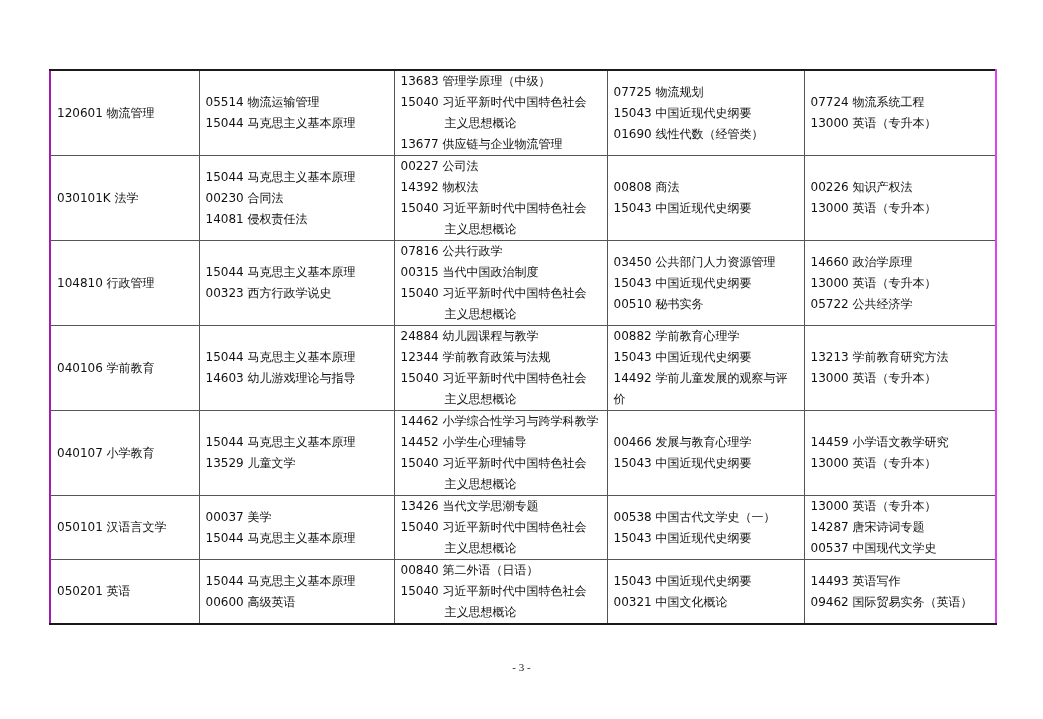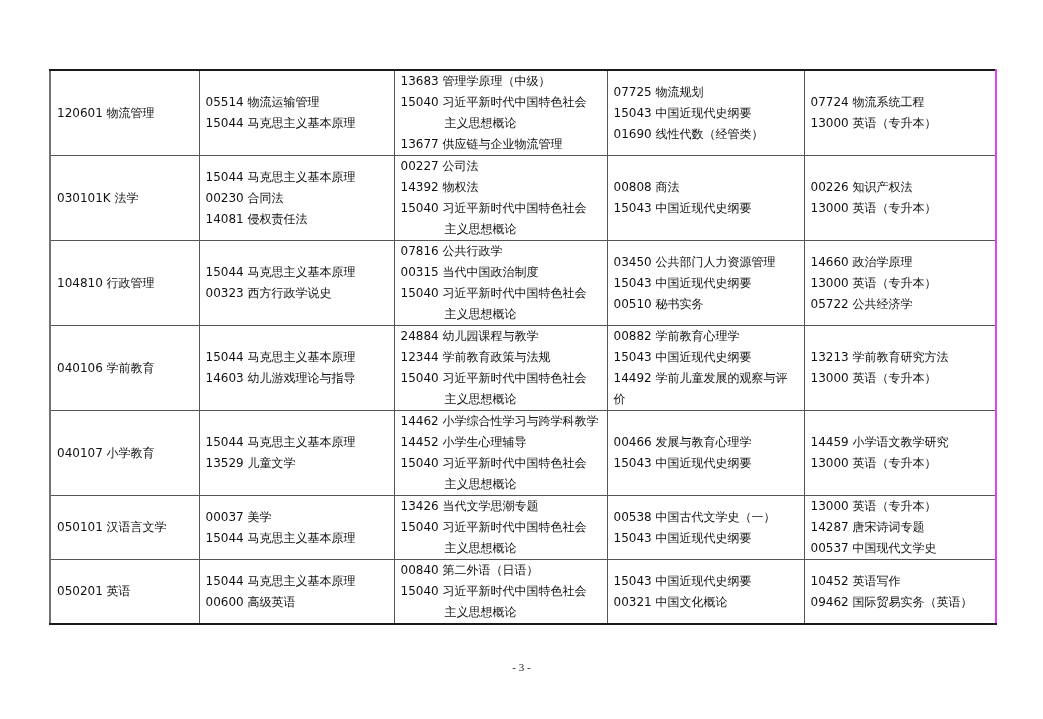--- a/index.html
+++ b/index.html
@@ -26,21 +26,21 @@
     }
     .page-table td {
       border: 1px solid #555555;
       padding: 0 0 0 6px;
       vertical-align: middle;
       font-size: 12px;
       line-height: 21px;
       white-space: nowrap;
       overflow: hidden;
     }
-    .page-table td.col-major { border-left: 2px solid #737373; }
+    .page-table td.col-major { border-left: 2px solid #a21caf; }
     .page-table td.col-c4 { border-right: 2px solid #d946ef; }
     .page-table tr:first-child td { border-top: 2px solid #1a1a1a; }
     .page-table tr:last-child td { border-bottom: 2px solid #1a1a1a; }
     .course {
       display: block;
     }
     .course .cont {
       display: block;
       padding-left: 44px;
     }
@@ -222,20 +222,20 @@
           <span class="course"><span>15040 习近平新时代中国特色社会</span></span>
           <span class="course">
             <span class="cont">主义思想概论</span>
           </span>
         </td>
         <td class="col-c3">
           <span class="course"><span>15043 中国近现代史纲要</span></span>
           <span class="course"><span>00321 中国文化概论</span></span>
         </td>
         <td class="col-c4">
-          <span class="course"><span>10452 英语写作</span></span>
+          <span class="course"><span>14493 英语写作</span></span>
           <span class="course"><span>09462 国际贸易实务（英语）</span></span>
         </td>
       </tr>
     </tbody>
 </table>
 
 <div class="page-number">- 3 -</div>
 
 </body></html>

